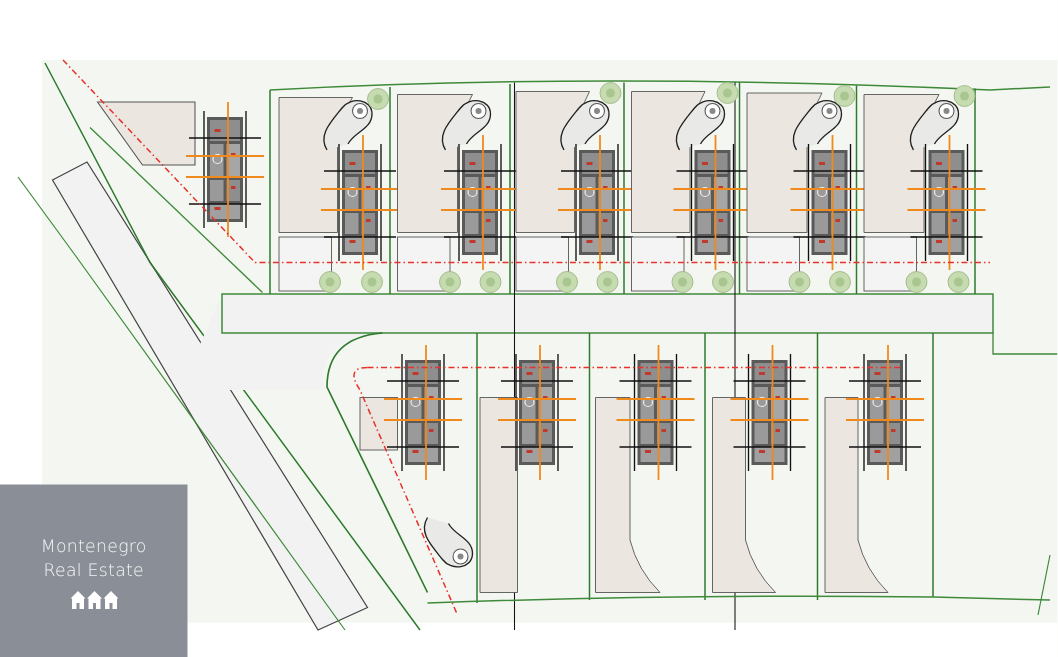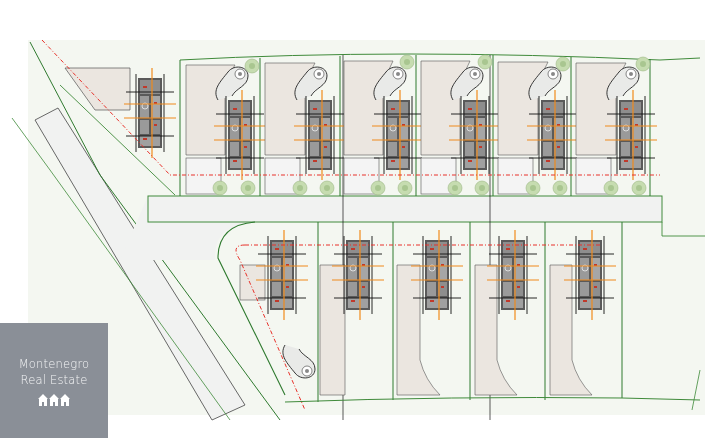--- a/index.html
+++ b/index.html
@@ -1,18 +1,18 @@
 <!DOCTYPE html>
 <html><head>
 <meta charset="utf-8">
 <style>
   html,body{margin:0;padding:0;background:#ffffff;}
   body{width:705px;height:438px;position:relative;overflow:hidden;font-family:"Liberation Sans",sans-serif;}
   #plan{position:absolute;left:0;top:0;width:705px;height:438px;}
-  .logo{position:absolute;left:0;top:323px;width:108px;height:115px;background:#8a8f97;color:#fff;
+  .logo{position:absolute;left:0;top:323px;width:125px;height:115px;background:#8a8f97;color:#fff;
         display:flex;flex-direction:column;align-items:center;justify-content:center;}
   .logo .l1,.logo .l2{font-family:"DejaVu Sans",sans-serif;font-size:11.5px;font-weight:300;line-height:16px;letter-spacing:0.2px;color:#f4f5f6;}
   .logo .houses{margin-top:6px;display:flex;gap:1px;}
 </style>
 </head>
 <body>
 
 <svg id="plan" viewBox="0 0 705 438" xmlns="http://www.w3.org/2000/svg">
   <defs>
     <g id="house">

